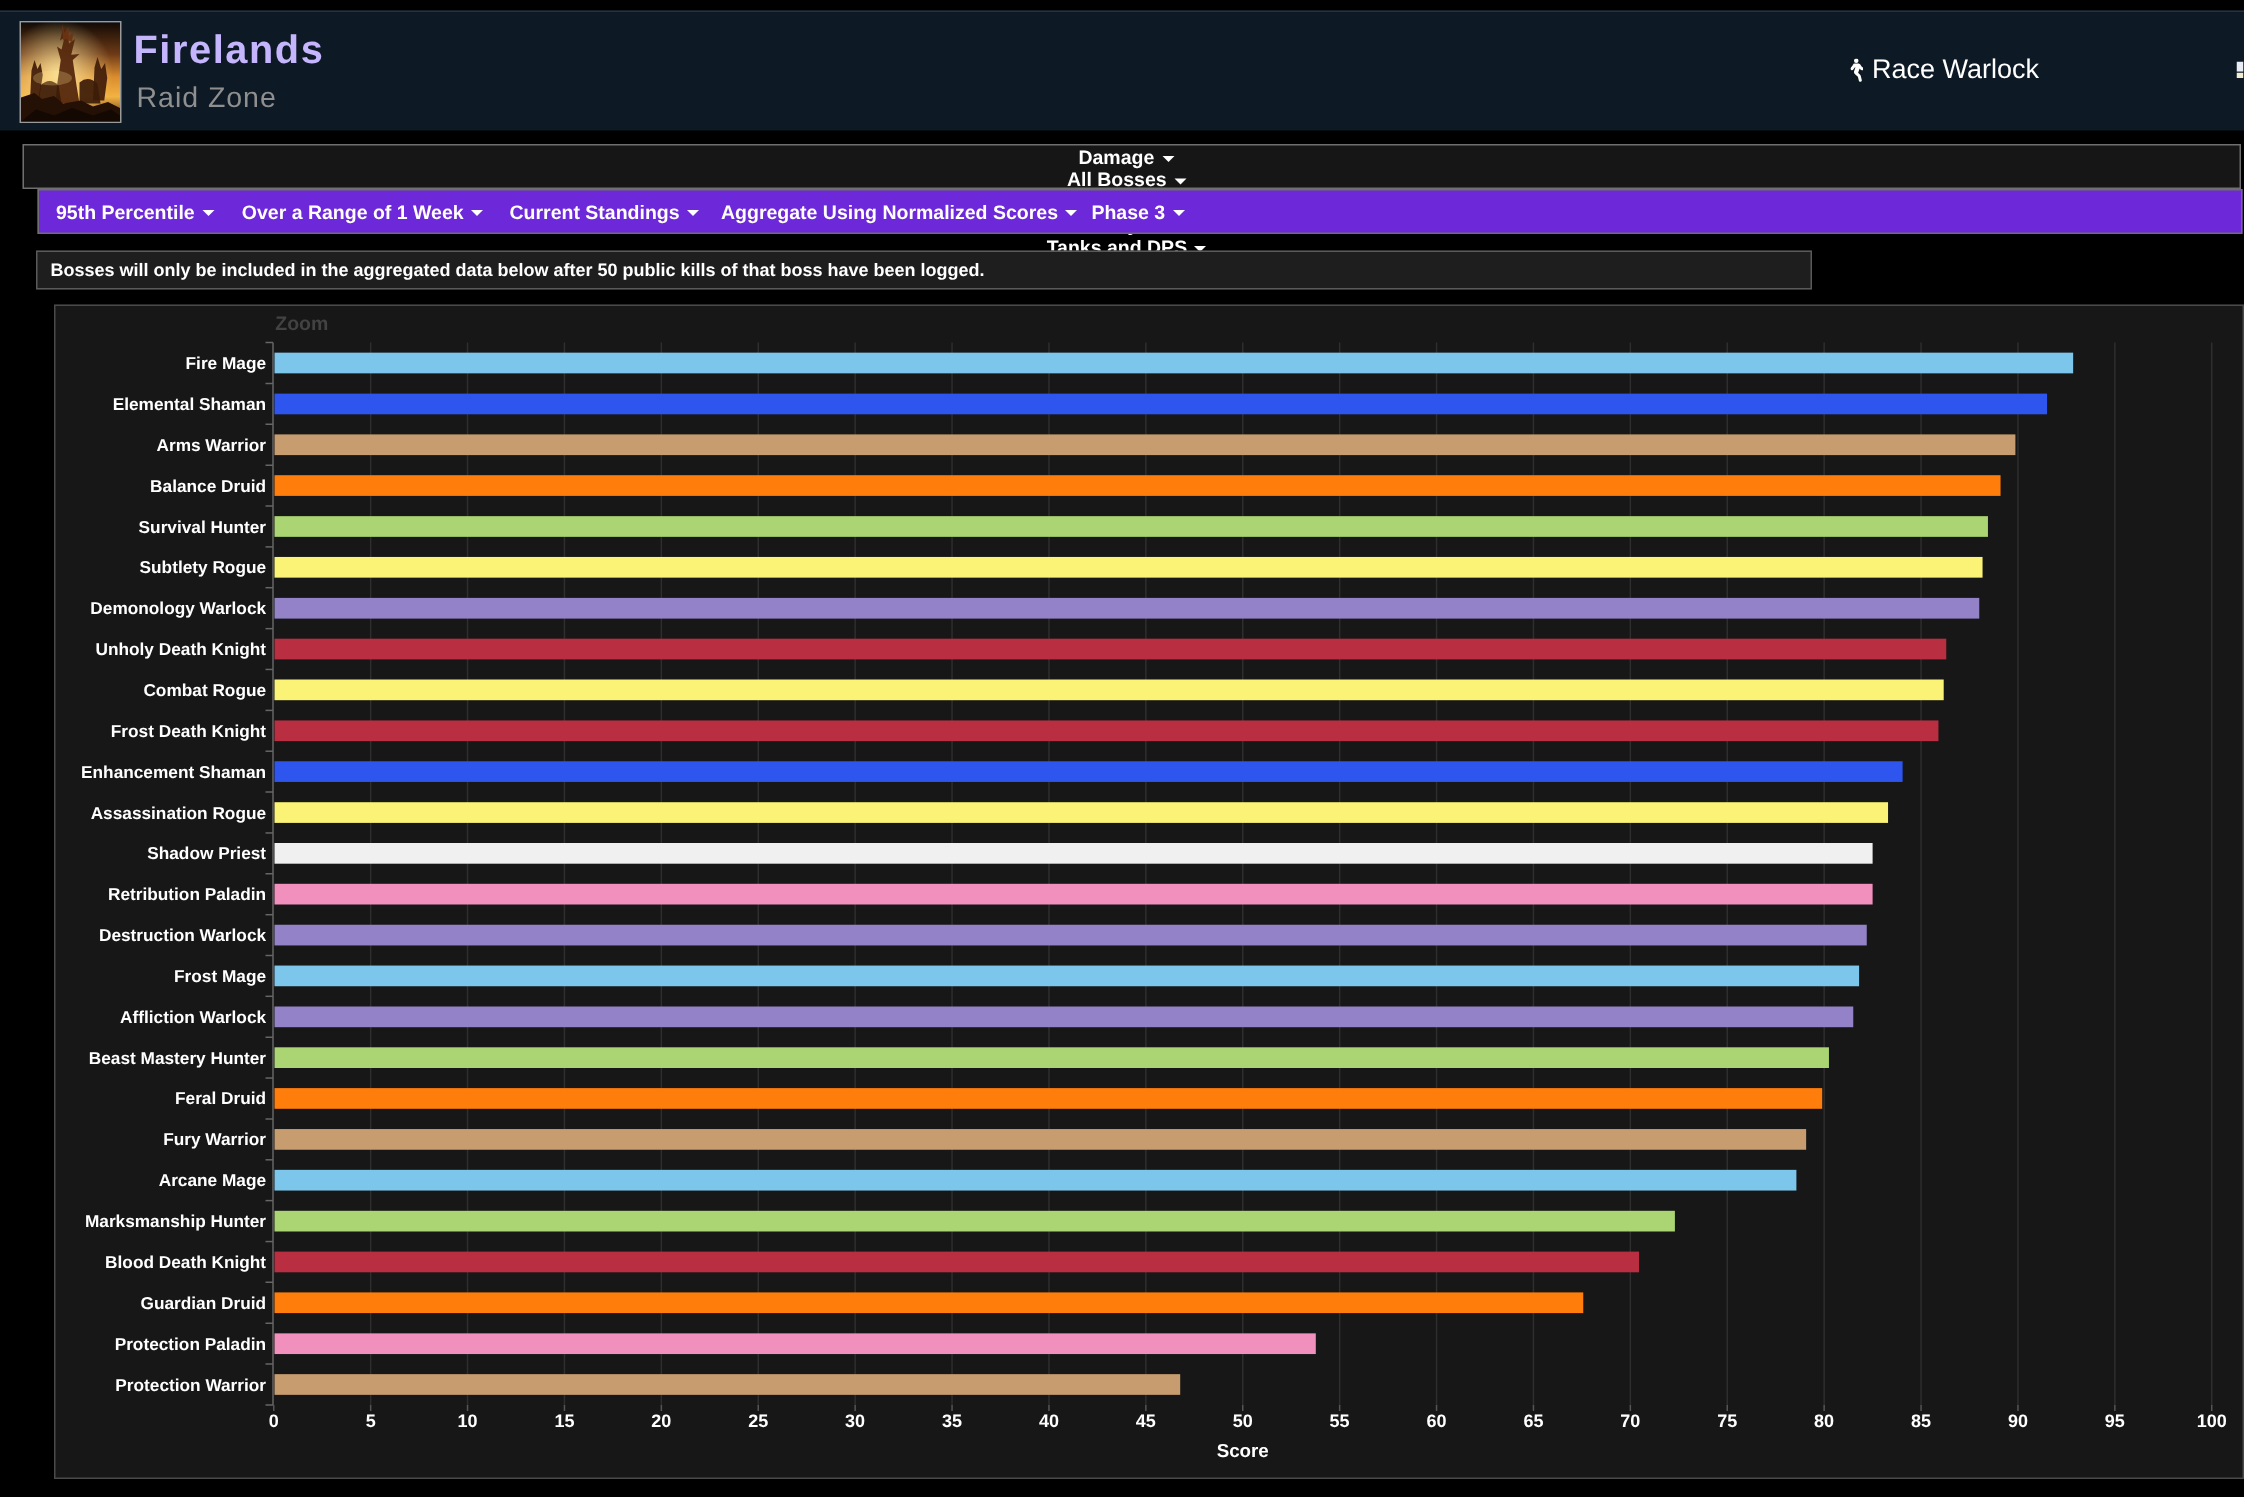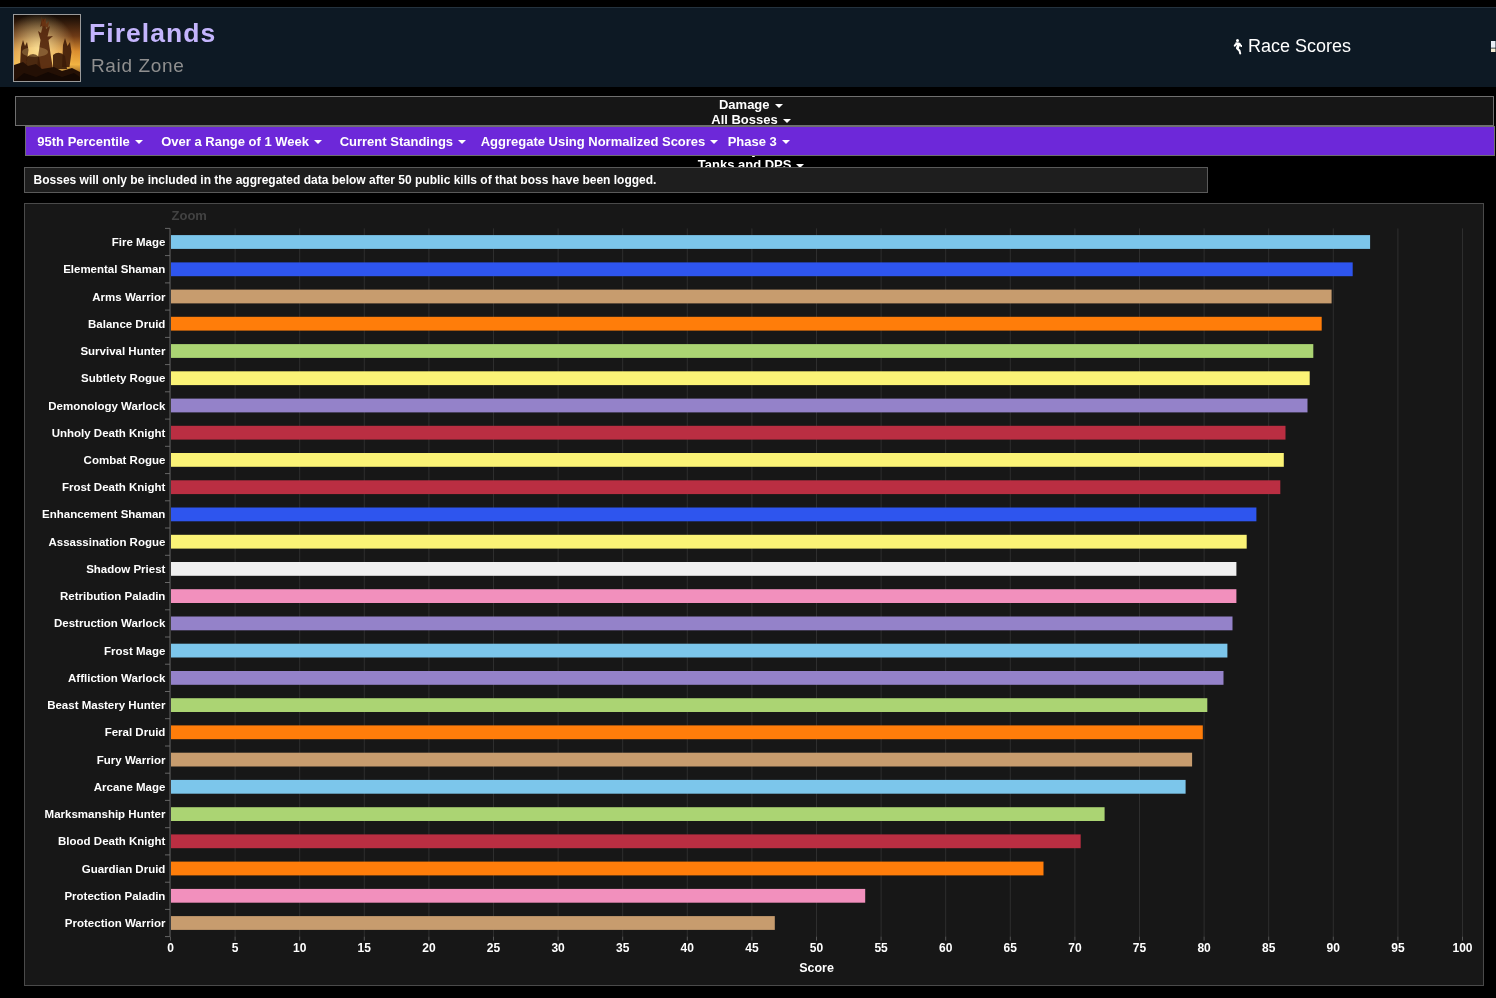--- a/index.html
+++ b/index.html
@@ -22,21 +22,21 @@
   background:#6d28d9; border:1px solid #6f6f6f; display:flex; align-items:center;
   padding-left:11.3px; }
 .btn { color:#fff; font-size:13px; font-weight:bold; white-space:nowrap;
   display:flex; align-items:center; }
 .caret { display:inline-block; width:0; height:0; border-left:4px solid transparent;
   border-right:4px solid transparent; border-top:4.5px solid #fff; margin-left:5px;
   margin-top:2px; }
 #infobar { position:absolute; left:24px; top:167px; width:1184px; height:26px;
   background:#1e1e1e; border:1px solid #5a5a5a; display:flex; align-items:center;
   padding-left:8.6px; color:#fff; font-size:12px; font-weight:bold; }
-#panel { position:absolute; left:24px; top:203px; width:1460px; height:783px;
+#panel { position:absolute; left:36px; top:203px; width:1460px; height:783px;
   background:#171717; border:1px solid #4a4a4a; }
 #chart { position:absolute; left:0; top:0; }
 </style>
 </head>
 <body>
 <div id="header">
   <div id="zimg">
       <svg width="66" height="66" viewBox="0 0 66 66" xmlns="http://www.w3.org/2000/svg" style="display:block">
 <defs>
 <linearGradient id="sky" x1="0" y1="0" x2="0" y2="1">
@@ -63,21 +63,21 @@
 <path d="M0 66 L0 50 L9 47 L14 51 L22 49 L28 54 L40 52 L48 56 L58 53 L66 57 L66 66 Z" fill="#241005"></path>
 <path d="M0 66 L10 58 L22 62 L34 57 L48 62 L60 58 L66 62 L66 66 Z" fill="#140803"></path>
 </svg>
     </div>
   <div id="title">Firelands</div>
   <div id="subtitle">Raid Zone</div>
   <div class="hlink" style="left:1232px;">
       <svg width="10" height="16" viewBox="0 0 320 512" xmlns="http://www.w3.org/2000/svg" fill="#ffffff" style="display:block">
         <path d="M176 96a48 48 0 1 0 0-96 48 48 0 1 0 0 96zM119 135c-13 5-24 14-32 26l-26 38c-10 15-6 34 8 44s34 6 44-8l26-39 20-7-29 84c-7 20-1 41 14 55l67 60 21 84c4 17 22 28 39 23s28-22 23-39l-22-89c-2-9-7-17-14-23l-42-38 33-93 11 17c9 14 25 22 42 22h30c18 0 32-14 32-32s-14-32-32-32h-30l-33-50c-12-18-32-29-53-30l-55-2c-14 0-28 2-42 7l-19 7z"></path>
       </svg>
-      <span>Race Scores</span>
+      <span>Race Warlock</span>
     </div>
   <div class="hlink" style="left:1491px;">
       <svg width="5" height="11" viewBox="0 0 5 11" xmlns="http://www.w3.org/2000/svg" style="display:block">
         <rect x="0" y="0" width="4.5" height="6.7" fill="#e8edf5"></rect>
         <rect x="0" y="7.5" width="4.5" height="3.5" fill="#f2ecd2"></rect>
       </svg>
     </div>
 </div>
 <div id="toolbar1">
   <span class="btn" style="margin-right:20px;">Damage<span class="caret"></span></span>

